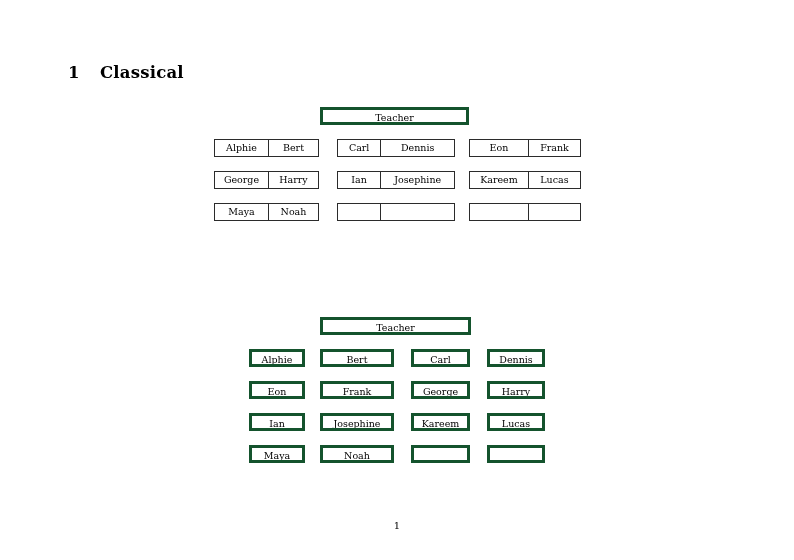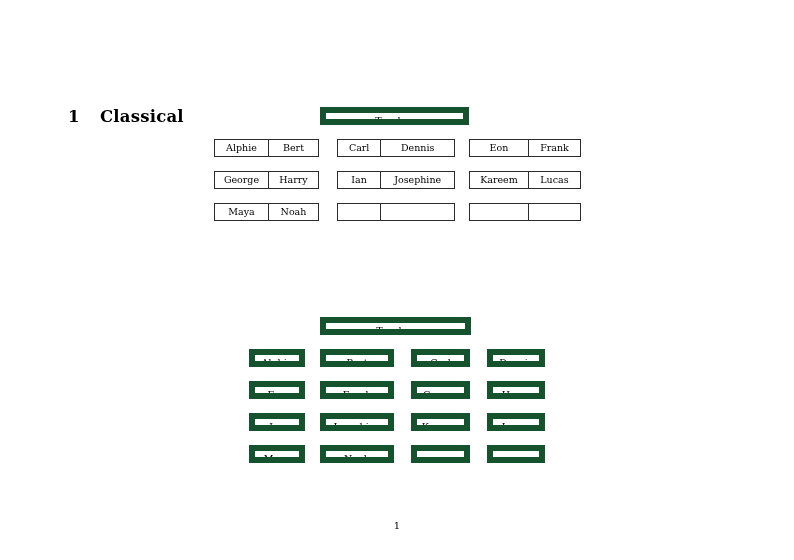--- a/index.html
+++ b/index.html
@@ -31,38 +31,37 @@
     letter-spacing: 0.2px;
     white-space: nowrap;
     color: #000;
   }
   .section-heading .sec-num {
     display: inline-block;
     width: 32px;
   }
   .section-heading .sec-title {
     display: inline-block;
-    margin-top: 44px;
   }
 
   #heading-classical   { left: 68px; top: 63px; }
   #heading-distributed { left: 68px; top: 274px; }
 
   
   .diagram {
     position: absolute;
   }
   #diagram-classical   { left: 0; top: 0; width: 794px; height: 240px; }
   #diagram-distributed { left: 0; top: 0; width: 794px; height: 480px; }
 
   
   .node-box {
     position: absolute;
     box-sizing: border-box;
-    border: 6px solid #14532d;
+    border: 3px solid #14532d;
     background: #ffffff;
     height: 18px;
     line-height: 16px;
     text-align: center;
     font-size: 9.5px;
     font-family: "DejaVu Serif", "Liberation Serif", serif;
     color: #000000;
     white-space: nowrap;
     overflow: hidden;
   }

